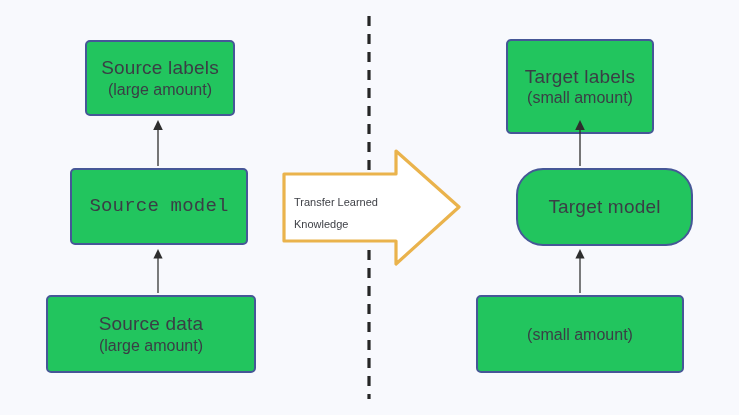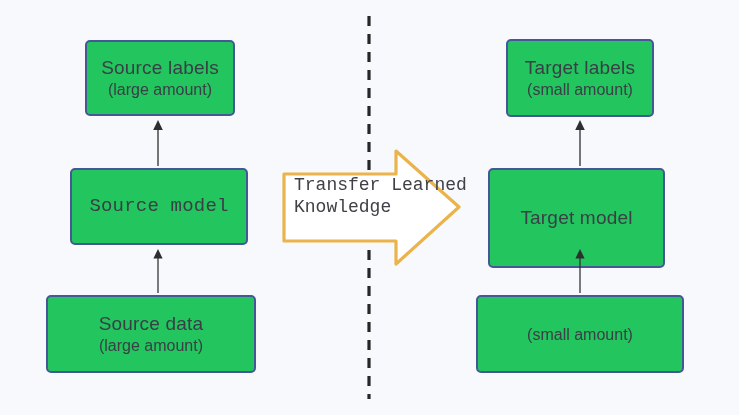--- a/index.html
+++ b/index.html
@@ -31,44 +31,43 @@
   }
   .box-sub{
     font-size:16px;
     color:#3a3e45;
     margin-top:2px;
   }
 
   #src-labels{left:85px;top:40px;width:150px;height:76px;}
   #src-model {left:70px;top:168px;width:178px;height:77px;font-family:Liberation Mono, monospace;}
   #src-data  {left:46px;top:295px;width:210px;height:78px;}
-  #tgt-labels{left:506px;top:39px;width:148px;height:78px;}
-  #tgt-model {left:488px;top:168px;width:177px;height:100px;}
+  #tgt-labels{left:506px;top:39px;width:148px;height:95px;}
+  #tgt-model {left:516px;top:168px;width:177px;height:78px;border-radius:27px;}
   #tgt-data  {left:476px;top:295px;width:208px;height:78px;}
 
   .connector{position:absolute;width:16px;}
   #conn-src-top{left:150px;top:119px;height:48px;}
   #conn-src-bot{left:150px;top:248px;height:46px;}
   #conn-tgt-top{left:572px;top:119px;height:48px;}
   #conn-tgt-bot{left:572px;top:248px;height:46px;}
 
   #divider{position:absolute;left:360px;top:0;width:18px;height:415px;}
 
   #transfer-arrow{
     position:absolute;left:281px;top:146px;width:182px;height:122px;
   }
   #transfer-arrow svg{position:absolute;left:0;top:0;}
   .transfer-text{
     position:absolute;
-    left:13px;top:28px;
-    font-size:18px;
+    left:13px;top:45px;
+    font-size:11px;
     line-height:22px;
     color:#3f4147;
     white-space:nowrap;
-    font-family:Liberation Mono, monospace;
   }
 </style>
 </head>
 <body>
 
 <div class="canvas">
 
   <svg id="divider" viewBox="0 0 18 415" xmlns="http://www.w3.org/2000/svg">
     <line x1="9" y1="16" x2="9" y2="399" stroke="#262626" stroke-width="3.2" stroke-dasharray="10 8"></line>
   </svg>

